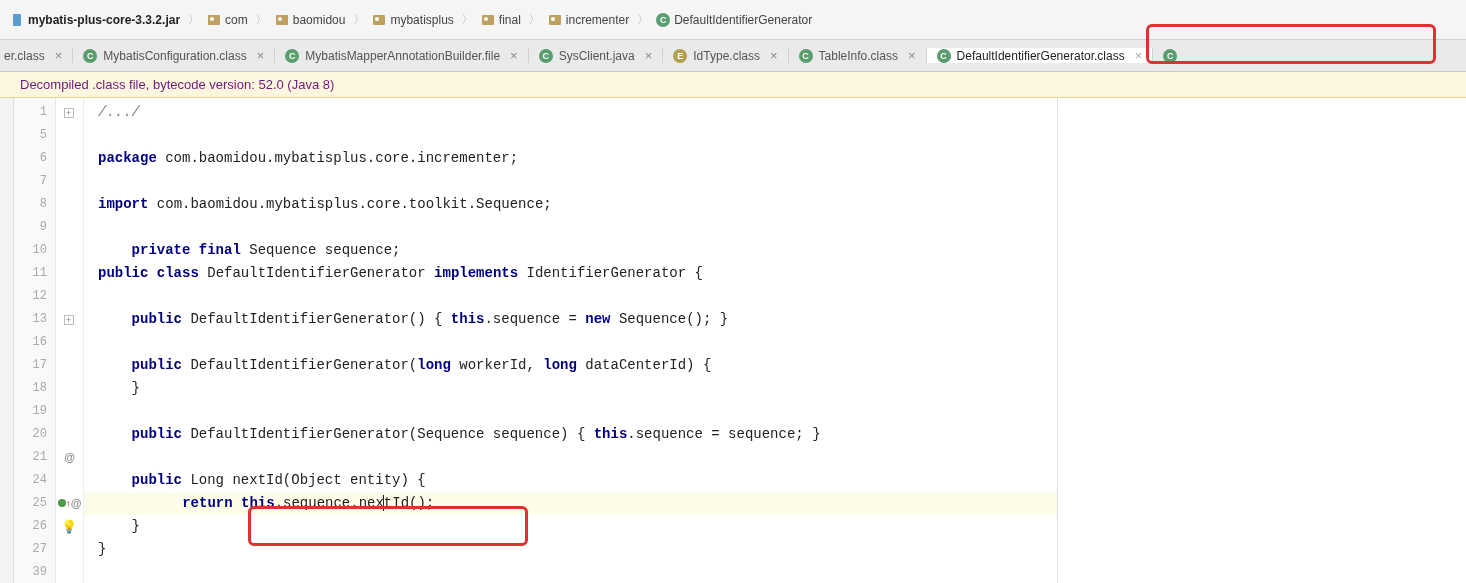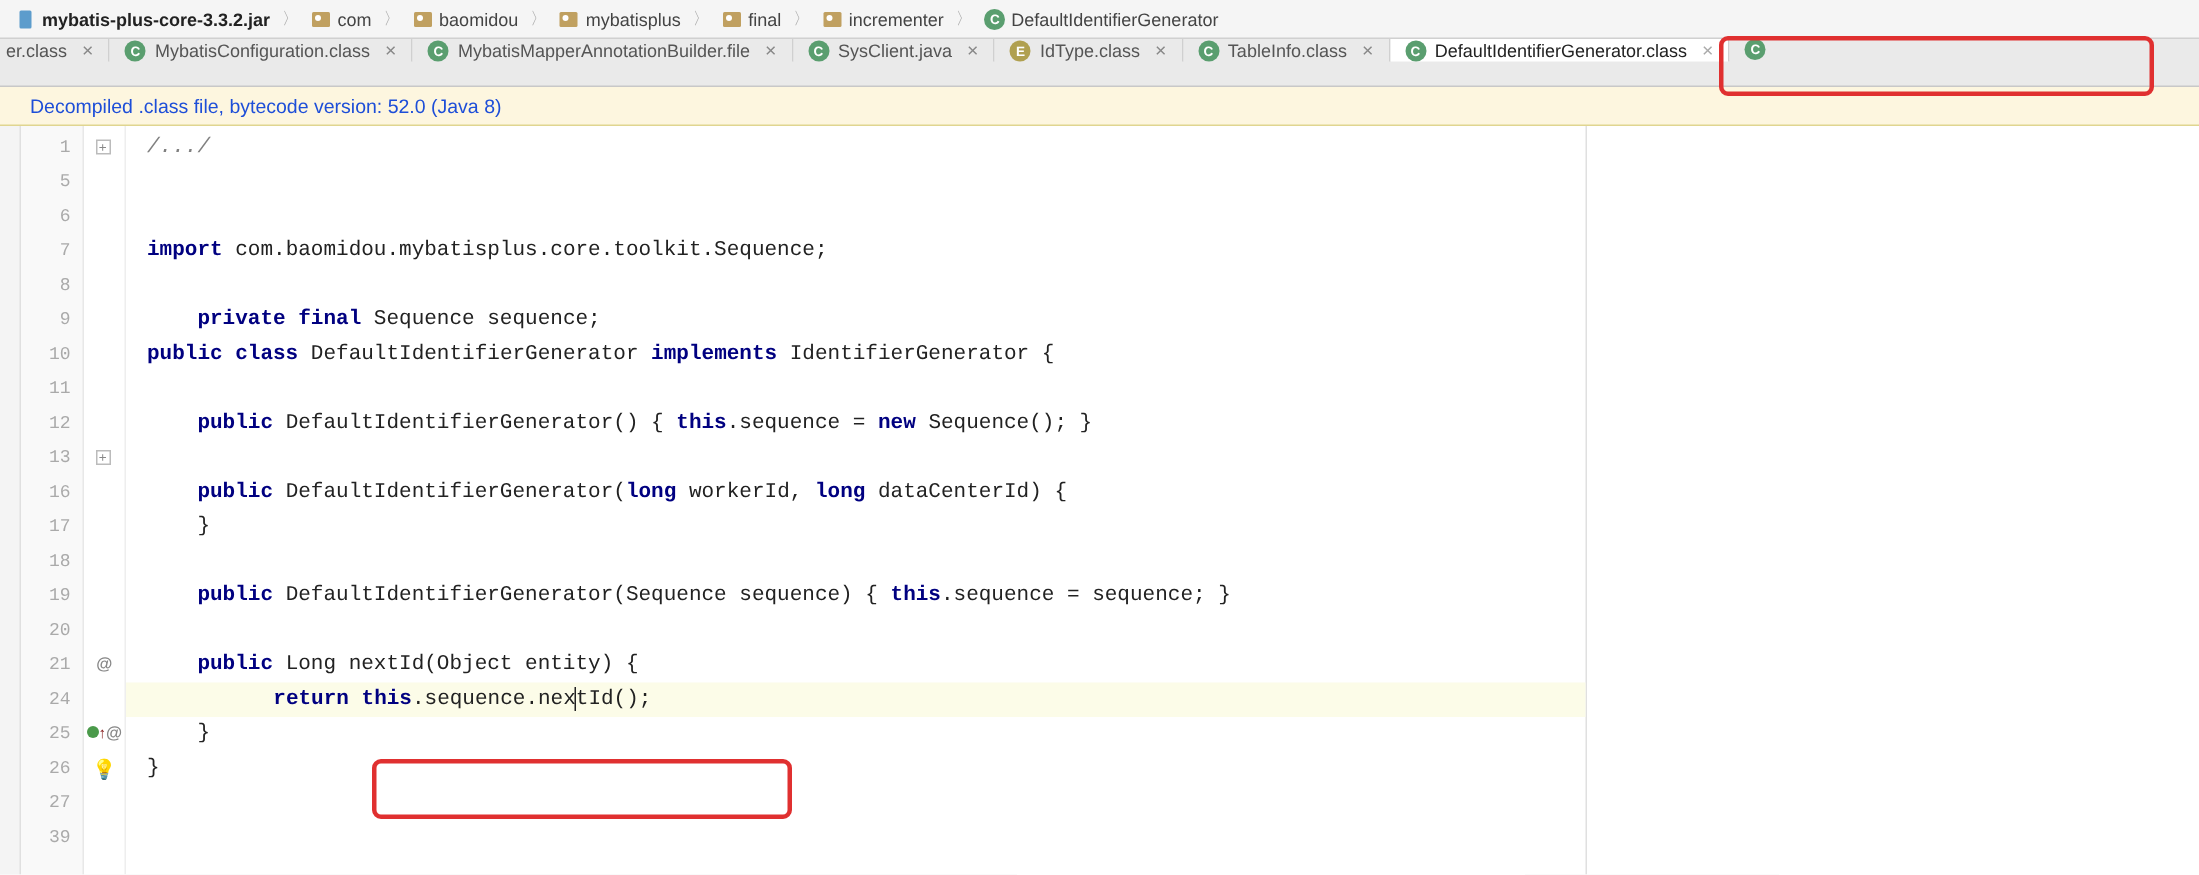--- a/index.html
+++ b/index.html
@@ -8,21 +8,21 @@
     font-size: 12px;
     background: #f2f2f2;
     width: 1466px;
     height: 583px;
     overflow: hidden;
     color: #333;
   }
   .breadcrumb {
     display: flex;
     align-items: center;
-    height: 26px;
+    height: 40px;
     padding: 0 6px;
     background: #f5f5f5;
     border-bottom: 1px solid #d0d0d0;
     gap: 2px;
   }
   .bc-item {
     display: flex;
     align-items: center;
     gap: 4px;
     padding: 0 4px;
@@ -33,21 +33,21 @@
   .bc-sep { color: #aaa; font-size: 11px; padding: 0 2px;}
   .ic { display:inline-flex; align-items:center; justify-content:center; width:14px; height:14px; }
   .ic-jar { width:8px; height:12px; background:#5c9ccc; border-radius:1px; }
   .ic-pkg { width:12px; height:10px; background:#c0a060; border-radius:1px; position:relative;}
   .ic-pkg::after{content:'';position:absolute;top:2px;left:2px;width:4px;height:4px;background:#fff;border-radius:50%;}
   .ic-c { width:14px; height:14px; border-radius:50%; background:#5a9e6f; color:#fff; font-size:9px; font-weight:bold; line-height:14px; text-align:center;}
   .ic-e { width:14px; height:14px; border-radius:50%; background:#b0a050; color:#fff; font-size:9px; font-weight:bold; line-height:14px; text-align:center;}
 
   .tabbar {
     display: flex;
-    align-items: flex-start;
+    align-items: center;
     height: 32px;
     background: #eaeaea;
     border-bottom: 1px solid #c8c8c8;
   }
   .tab {
     display:flex; align-items:center; gap:6px;
     padding: 0 10px;
     border-right: 1px solid #d0d0d0;
     background: #eaeaea;
     color: #555;
@@ -63,21 +63,21 @@
   .tab.partial-left { padding-left:4px;}
   .tab.partial-right { padding-right:4px; border-right:none;}
 
   .info-banner {
     height: 26px;
     background: #fdf6df;
     border-bottom: 1px solid #e0d590;
     display:flex;
     align-items:center;
     padding: 0 20px;
-    color:#1d4ed8;
+    color:#701a75;
     font-size:13px;
   }
 
   .editor-area {
     display:flex;
     height: calc(583px - 26px - 32px - 26px);
     background:#fff;
     position:relative;
   }
   .left-strip{width:14px;background:#f4f4f4;border-right:1px solid #e0e0e0;}
@@ -275,20 +275,21 @@
     <div class="mk"></div>
     <div class="mk"><span class="green-dot"></span><span class="arrow-up">↑</span><span class="at-icon">@</span></div>
     <div class="mk"><span class="bulb">💡</span></div>
     <div class="mk"></div>
     <div class="mk"></div>
   </div>
 
   <div class="code">
     <div class="line"><span class="fold">/.../</span></div>
     <div class="line"></div>
+    <div class="line"><span class="kw">package</span><span class="plain"> com.baomidou.mybatisplus.core.incrementer;</span></div>
     <div class="line"></div>
     <div class="line"><span class="kw">import</span><span class="plain"> com.baomidou.mybatisplus.core.toolkit.Sequence;</span></div>
     <div class="line"></div>
     <div class="line"><span class="kw">    private final</span><span class="plain"> Sequence sequence;</span></div>
     <div class="line"><span class="kw">public class</span><span class="plain"> DefaultIdentifierGenerator </span><span class="kw">implements</span><span class="plain"> IdentifierGenerator {</span></div>
     <div class="line"></div>
     <div class="line"><span class="kw">    public</span><span class="plain"> DefaultIdentifierGenerator() { </span><span class="kw">this</span><span class="plain">.sequence = </span><span class="kw">new</span><span class="plain"> Sequence(); }</span></div>
     <div class="line"></div>
     <div class="line"><span class="kw">    public</span><span class="plain"> DefaultIdentifierGenerator(</span><span class="kw">long</span><span class="plain"> workerId, </span><span class="kw">long</span><span class="plain"> dataCenterId) {</span></div>
     <div class="line"><span class="plain">    }</span></div>

